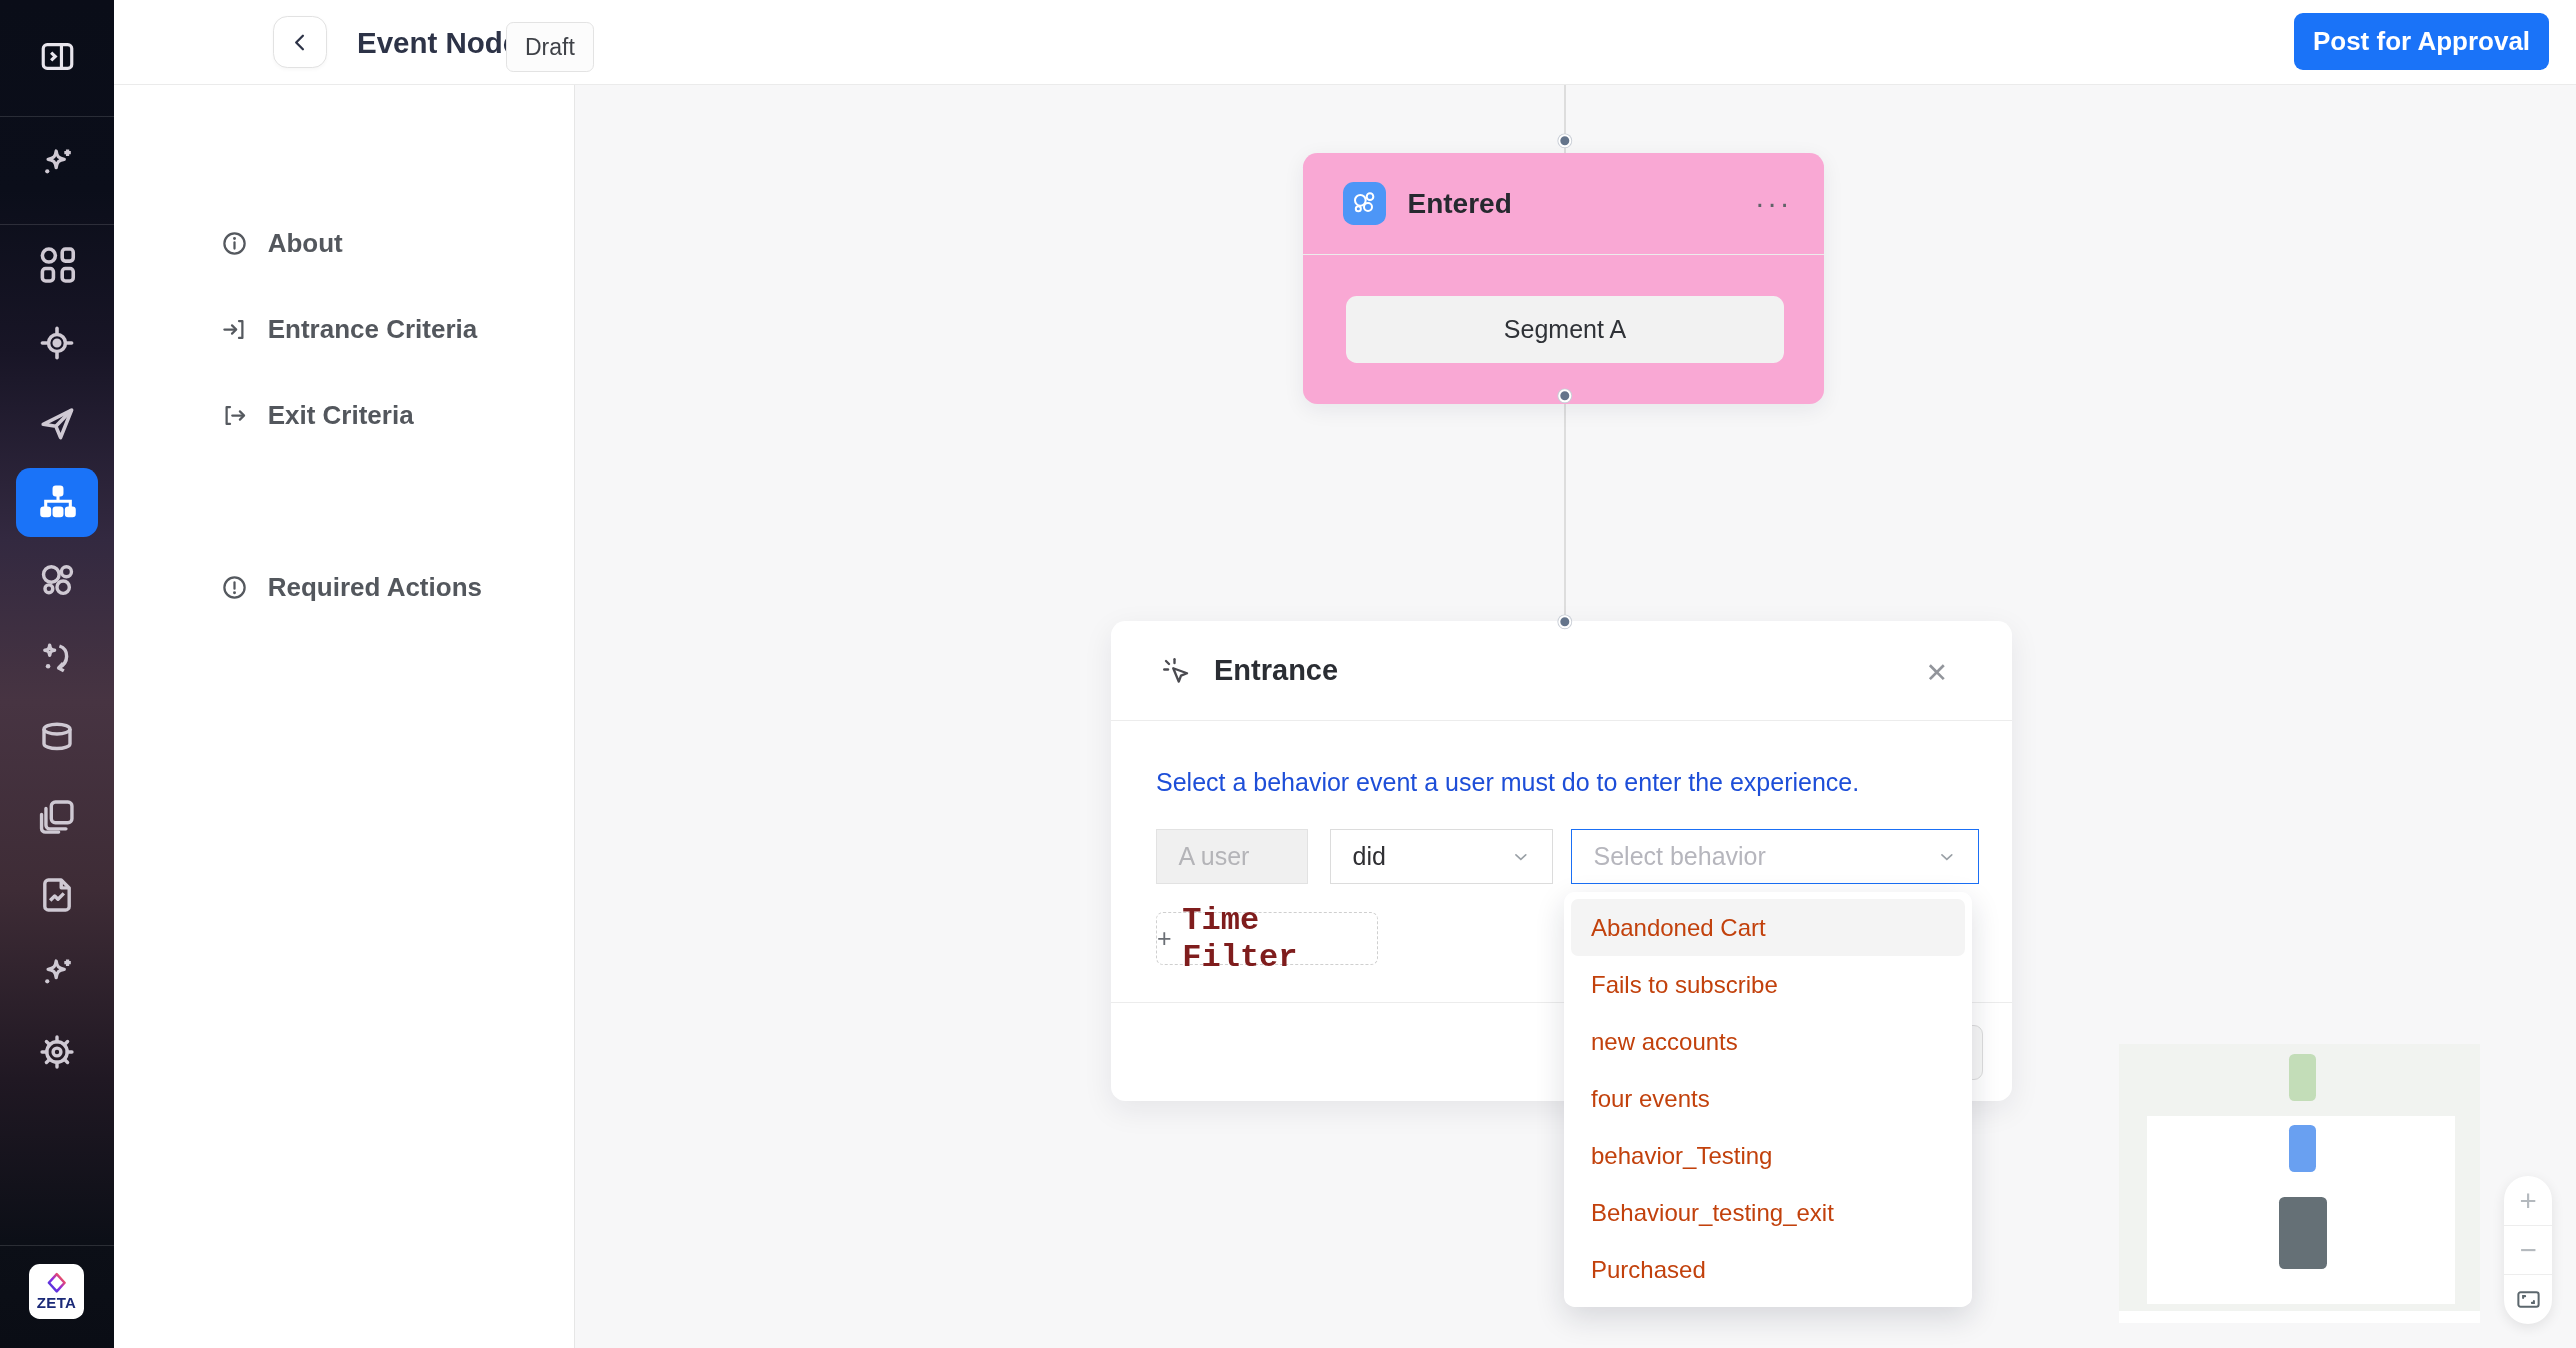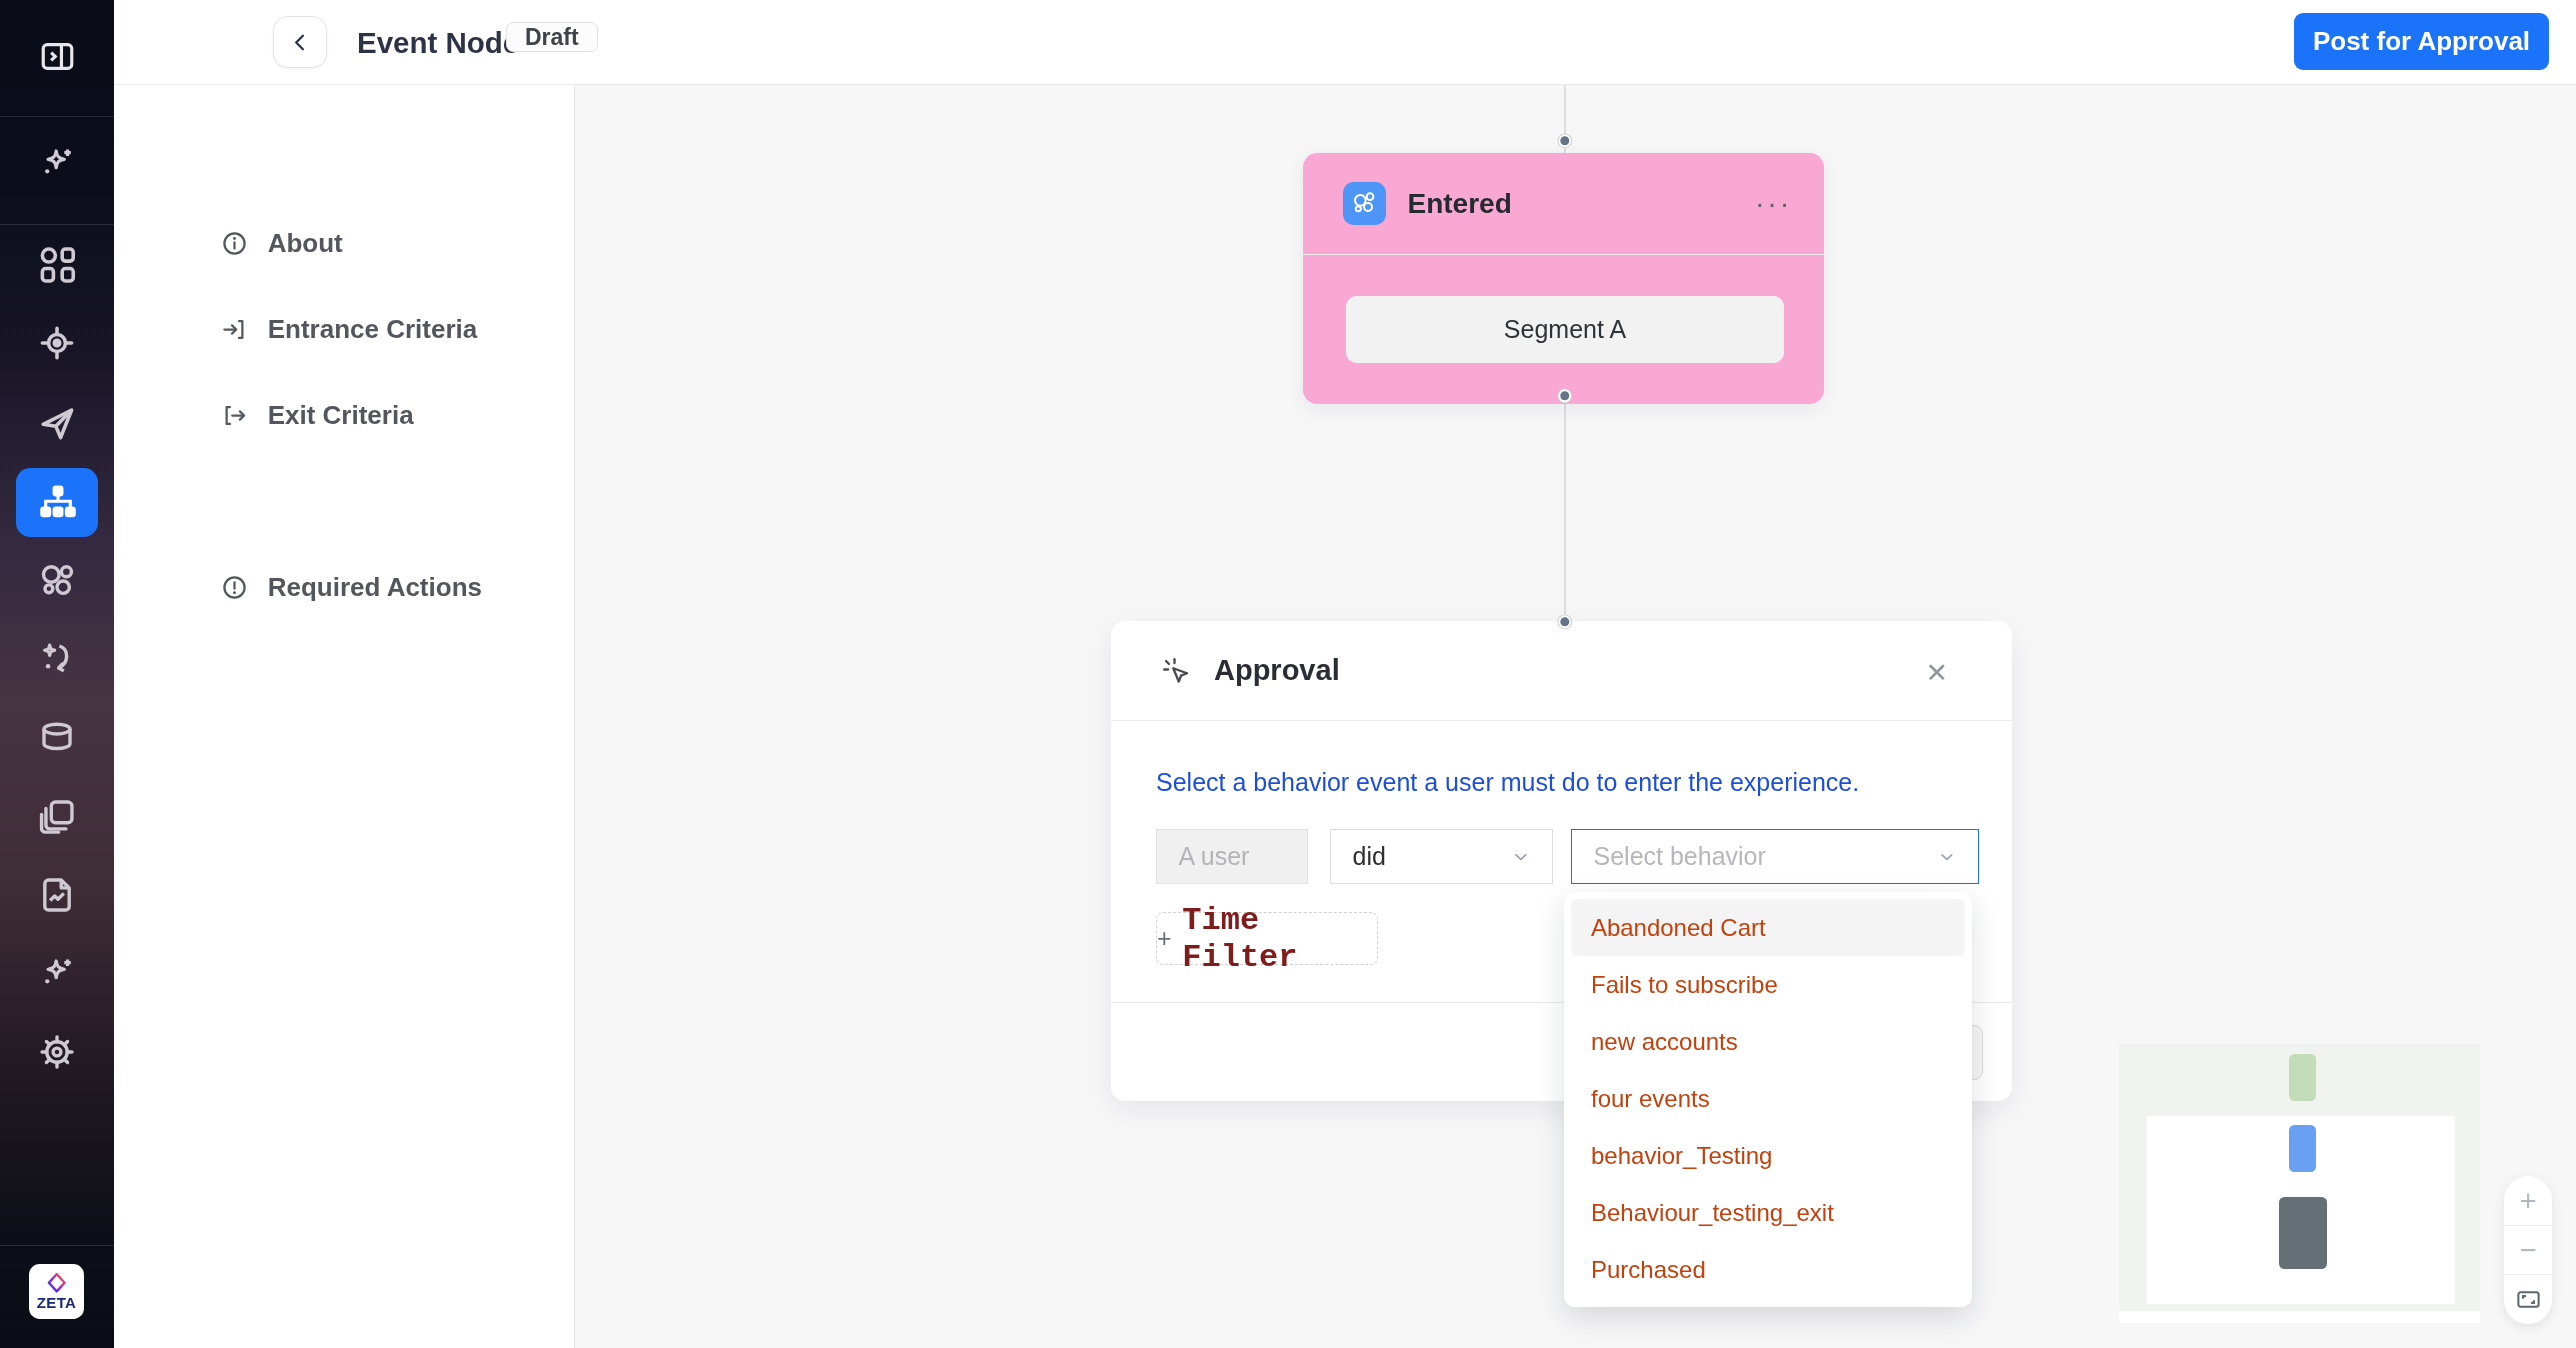--- a/index.html
+++ b/index.html
@@ -22,23 +22,23 @@
   .zeta-text { font-size:15px; font-weight:800; color:#1b2a78; letter-spacing:0.4px; }
 
   
   .topbar { position:absolute; left:114px; top:0; right:0; height:85px; background:#fff;
             border-bottom:0.9px solid #ebebeb; z-index:15; }
   .back-btn { position:absolute; left:159px; top:16px; width:54px; height:52px; border:0.9px solid #e2e2e2;
               border-radius:14.3px; background:#fff; display:flex; align-items:center; justify-content:center;
               cursor:pointer; box-shadow:0 1.8px 3.6px rgba(0,0,0,0.03); }
   .tb-title { position:absolute; left:243px; top:0; height:85px; display:flex; align-items:center;
               font-size:29.5px; font-weight:700; color:#2d3347; }
-  .draft-badge { position:absolute; left:392px; top:22.4px; height:30px; padding:0 18px;
+  .draft-badge { position:absolute; left:392px; top:22.4px; height:50px; padding:0 18px;
                  border:0.9px solid #e3e3e3; border-radius:7.2px; background:#fcfcfc;
-                 display:flex; align-items:center; font-size:23px; font-weight:700; color:#3f4248; }
+                 display:flex; align-items:center; font-size:23px; font-weight:400; color:#3f4248; }
   .post-btn { position:absolute; right:27px; top:13.4px; width:255px; height:57px; border:none;
               border-radius:9px; background:#1a73f8; color:#fff; font-size:26px; font-weight:600;
               font-family:"Liberation Sans", sans-serif; cursor:pointer; }
 
   
   .panel { position:absolute; left:114px; top:85px; width:429px; bottom:0; background:#fff;
            border-right:0.9px solid #e6e6e6; z-index:10;margin-left:32px; }
   .panel-item { position:absolute; left:0; width:429px; height:54px; display:flex; align-items:center;
                 gap:19.7px; padding-left:75px; cursor:pointer; }
   .panel-label { font-size:26px; font-weight:600; color:#53575d; }
@@ -306,21 +306,21 @@
   </section>
 
   <section class="modal">
     <div class="modal-header">
       <svg width="30" height="30" viewBox="0 0 24 24" fill="none" stroke="#4a4a50" stroke-width="1.9" stroke-linejoin="round" stroke-linecap="round">
           <path d="M9.8 9.8 L20.8 13.8 L16 15.7 L14.2 20.5 Z"></path>
           <path d="M4 4 L6.4 6.4"></path>
           <path d="M10.8 2.6 V5.6"></path>
           <path d="M2.6 10.8 H5.6"></path>
         </svg>
-      <span class="modal-title">Approval</span>
+      <span class="modal-title">Entrance</span>
       <span class="modal-close">✕</span>
     </div>
     <div class="modal-desc">Select a behavior event a user must do to enter the experience.</div>
 
     <div class="inp inp-user">A user</div>
 
     <div class="inp inp-did">
       <span>did</span>
       <svg width="19.7" height="19.7" viewBox="0 0 24 24" fill="none" stroke="#9aa0a6" stroke-width="2" stroke-linecap="round">
           <path d="M6 9.5 L12 15 L18 9.5"></path>

